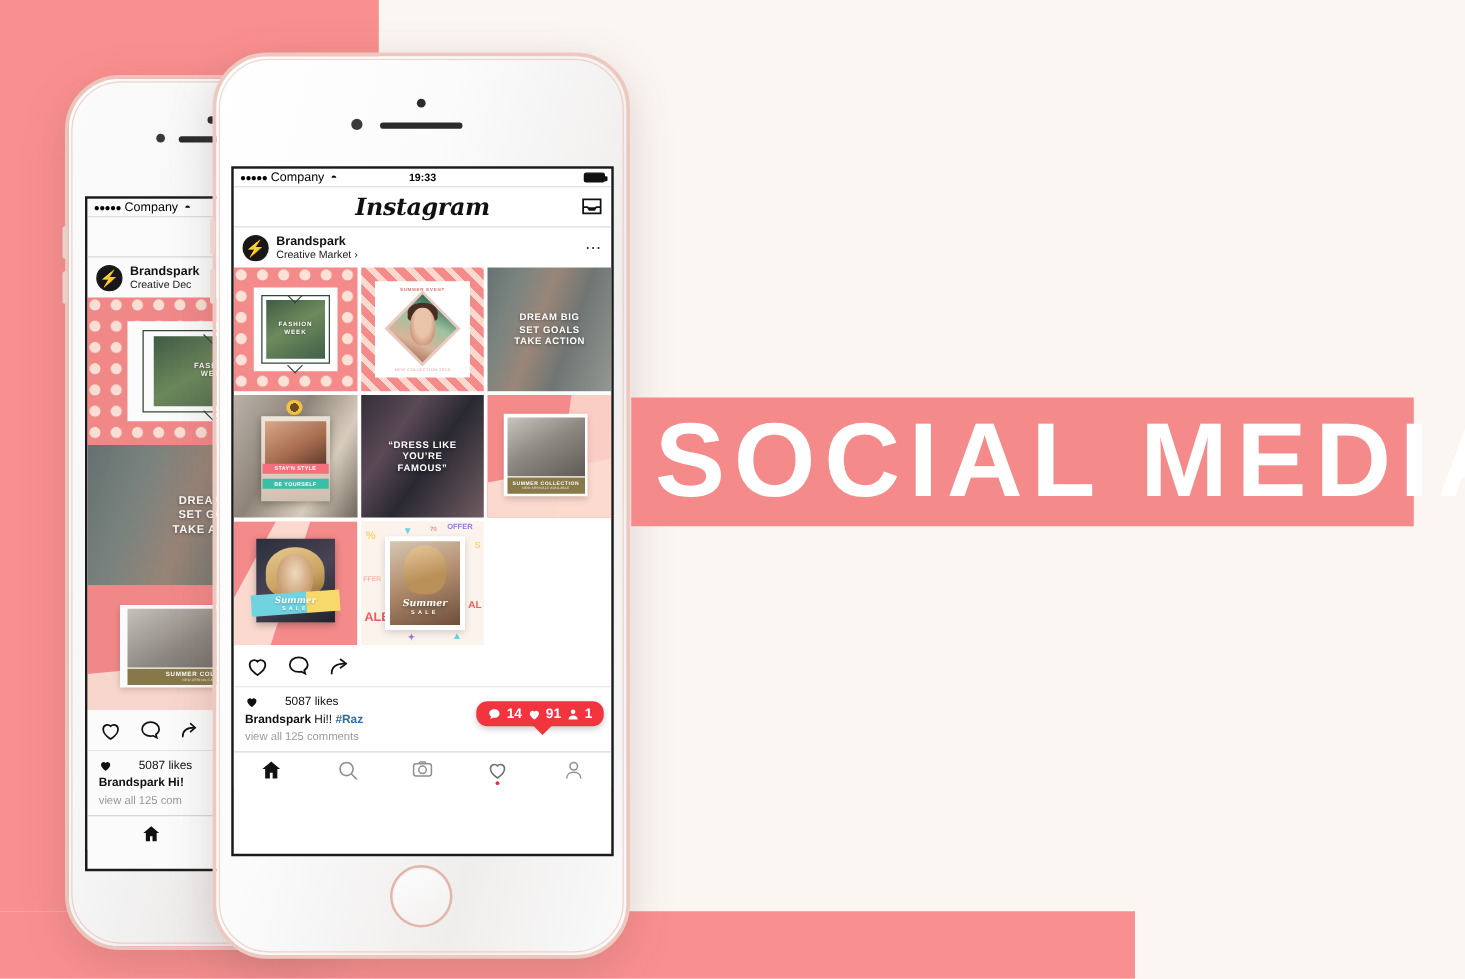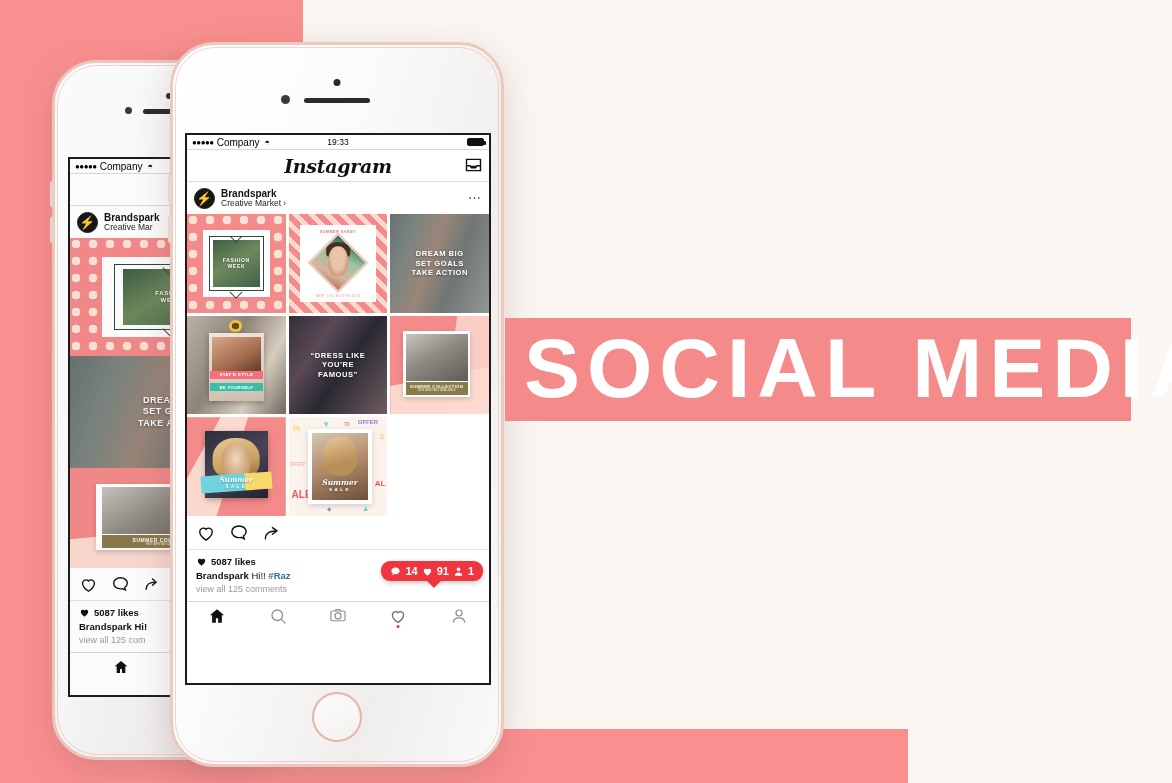--- a/index.html
+++ b/index.html
@@ -79,21 +79,21 @@
   
   .statusbar {
     display:flex; align-items:center; height:15px;
     padding:0 5px; font-size:8px; color:#000;
     border-bottom:1px solid #d8d8d8; background:#fff;
     font-weight:600;
   }
   .sb-dots { letter-spacing:-.5px; font-size:8px; }
   .sb-carrier { margin-left:3px; font-weight:400; font-size:10px; }
   .sb-wifi { margin-left:5px; font-size:9px; }
-  .sb-time { position:absolute; left:0; right:0; text-align:center; font-size:8.5px; font-weight:400;}
+  .sb-time { position:absolute; left:0; right:0; text-align:center; font-size:8.5px; font-weight:700;}
   .sb-batt {
     margin-left:auto; width:17px; height:8px; border:1px solid #111;
     border-radius:2px; position:relative; background:#111;
   }
   .sb-batt::after{content:"";position:absolute;right:-3px;top:2px;width:2px;height:4px;background:#111;border-radius:0 1px 1px 0;}
 
   
   .ig-header {
     height:32px; display:flex; align-items:center; justify-content:center;
     border-bottom:1px solid #dcdcdc; position:relative; background:#fff;
@@ -276,21 +276,21 @@
           text-shadow:0 1px 3px rgba(0,0,0,.4);}
   .c9-txt small{display:block;font-family:"Liberation Sans",sans-serif;font-style:normal;
                 font-size:4.4px;letter-spacing:2.6px;font-weight:800;}
 
   
   .ig-actions{
     display:flex;align-items:center;gap:13px;padding:7px 9px 6px;background:#fff;
     border-bottom:1px solid #e4e4e4;
   }
   .ig-meta{ padding:6px 9px 7px; background:#fff; position:relative; }
-  .likes{ display:flex;align-items:center;gap:4px;font-size:9.5px;font-weight:700;color:#111;}
+  .likes{ display:flex;align-items:center;gap:21px;font-size:9.5px;font-weight:400;color:#111;}
   .cap{ font-size:9.5px;color:#111;margin-top:3px;font-weight:700; }
   .cap .tag{ color:#2F6FA8; font-weight:700; }
   .cap .txt{ font-weight:400; }
   .viewall{ font-size:9px;color:#9a9a9a;margin-top:3px; }
 
   
   .notif{
     position:absolute; right:6px; top:11px;
     background:#F0353F; border-radius:9px; padding:4px 9px;
     display:flex;align-items:center;gap:4px;color:#fff;
@@ -365,21 +365,21 @@
         <span class="sb-carrier">Company</span>
         <span class="sb-wifi">◓</span>
       </div>
       <div class="ig-header"></div>
       <div class="ig-profile">
         <div class="avatar">
             <span class="bolt">⚡</span>
           </div>
         <div>
           <div class="pname">Brandspark</div>
-          <div class="psub">Creative Mar</div>
+          <div class="psub">Creative Dec</div>
         </div>
       </div>
       <div class="cell c-dots" style="width:100%;height:118px;">
         <div class="inner-white"></div>
         <div class="fw-frame"></div>
         <div class="fw-badge">
             <span style="font-size:6px;">FASHION<br>WEEK</span>
           </div>
         <div class="fw-dia" style="left:50%;top:20%;transform:translateX(-50%) rotate(45deg);width:12px;height:12px;"></div>
         <div class="fw-dia" style="left:50%;bottom:18%;transform:translateX(-50%) rotate(45deg);width:12px;height:12px;"></div>

